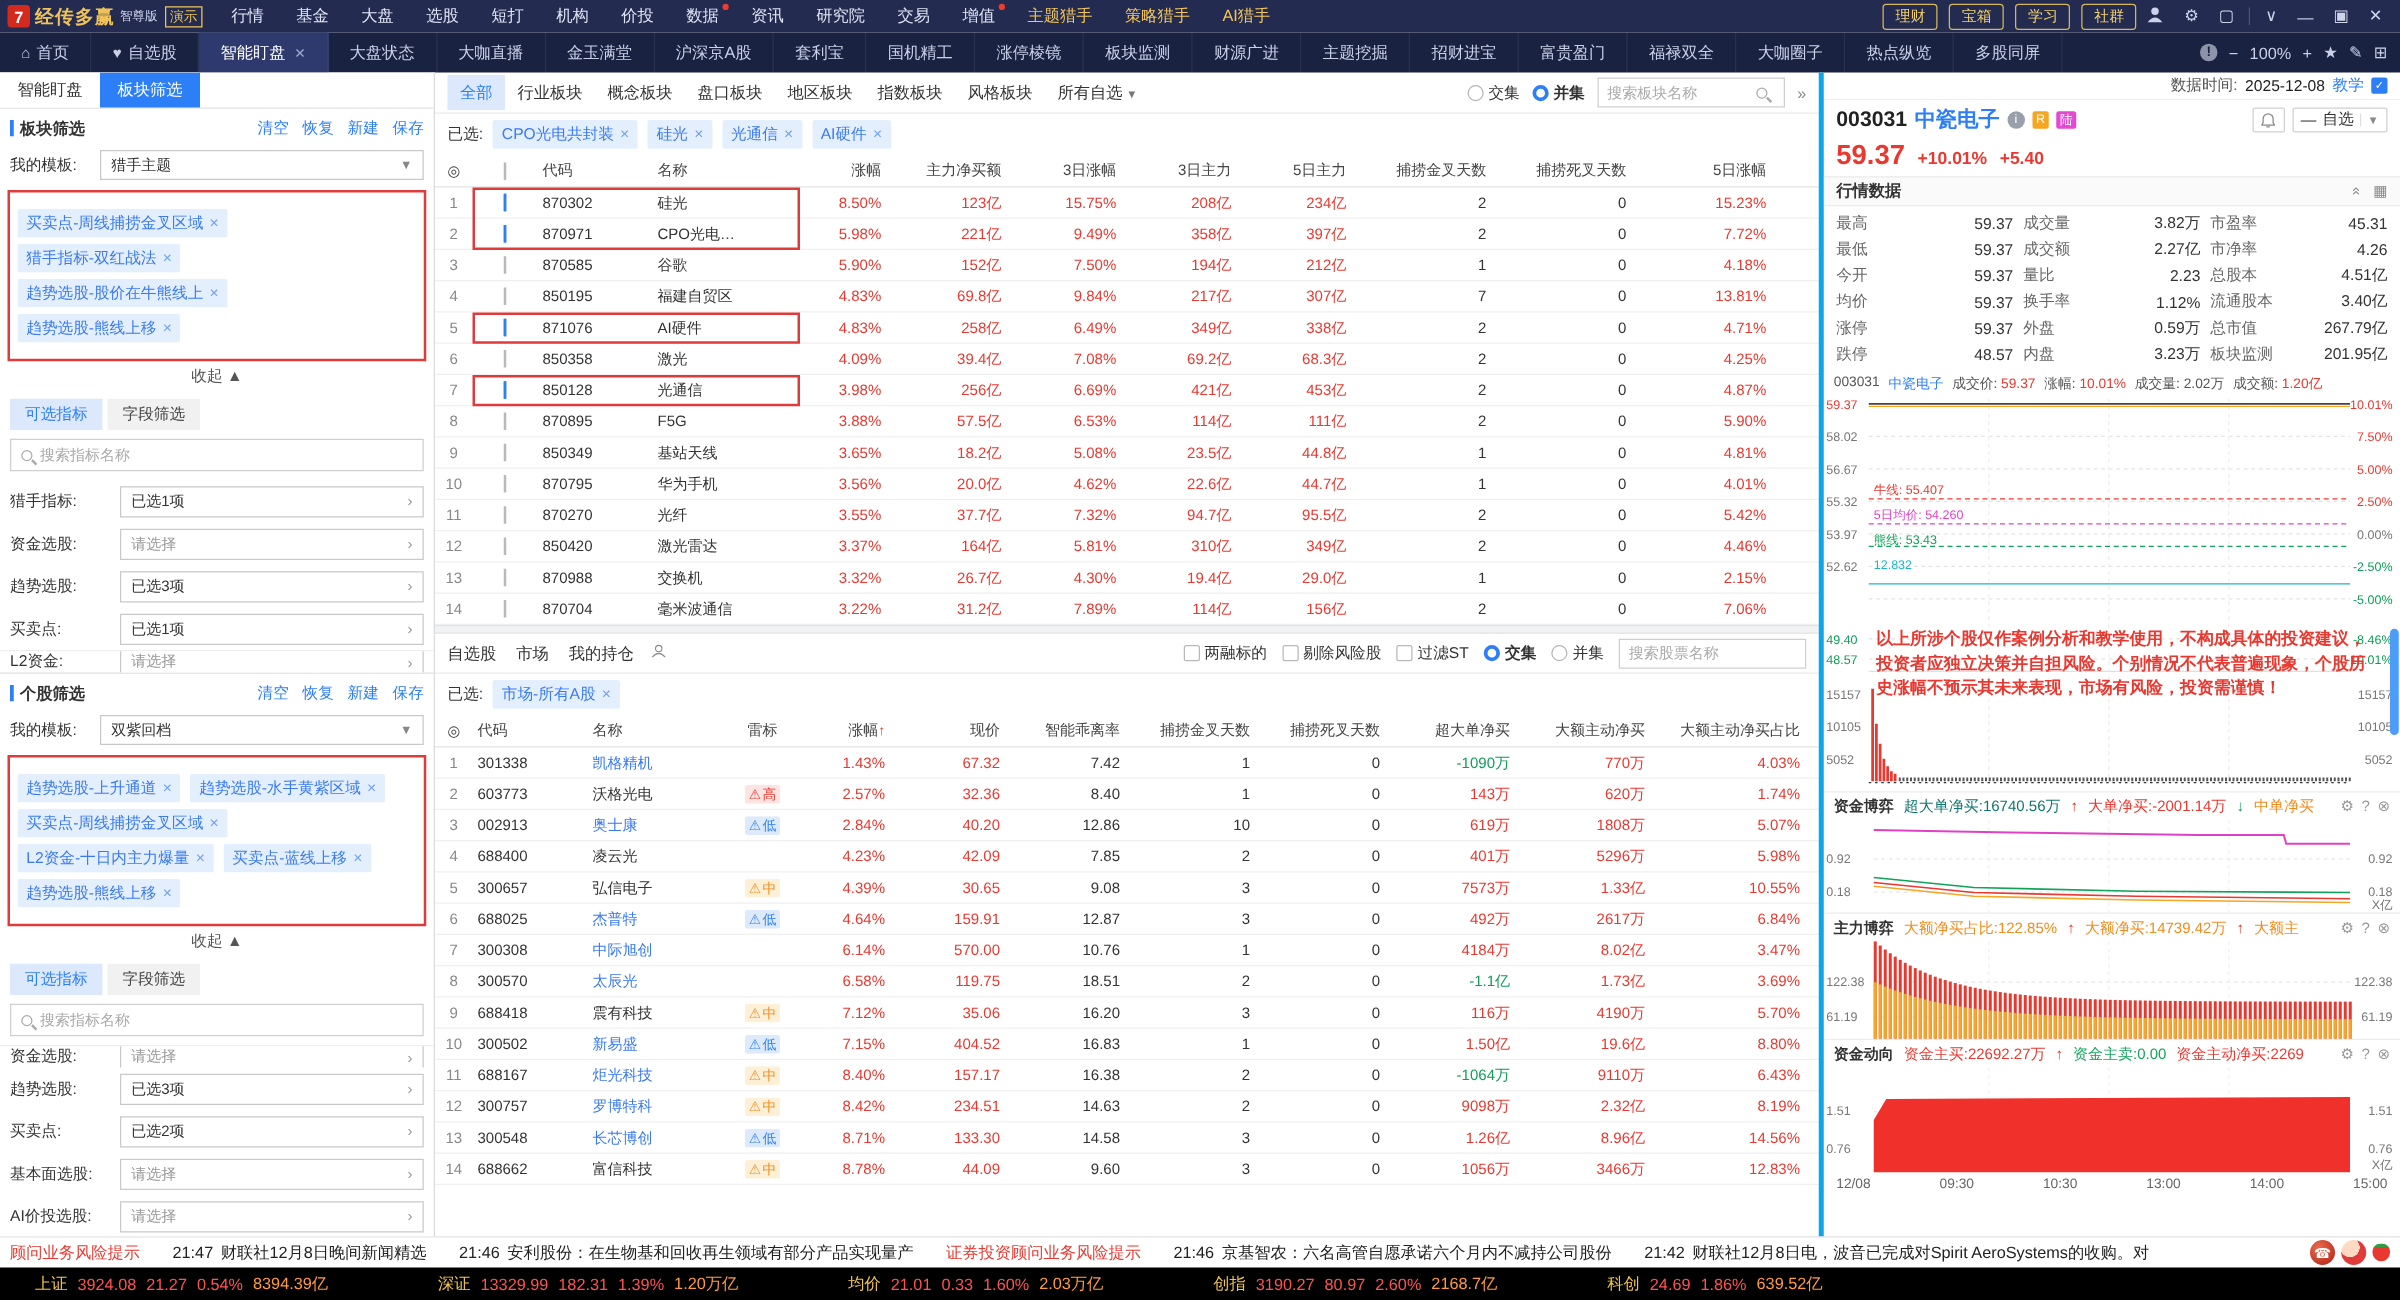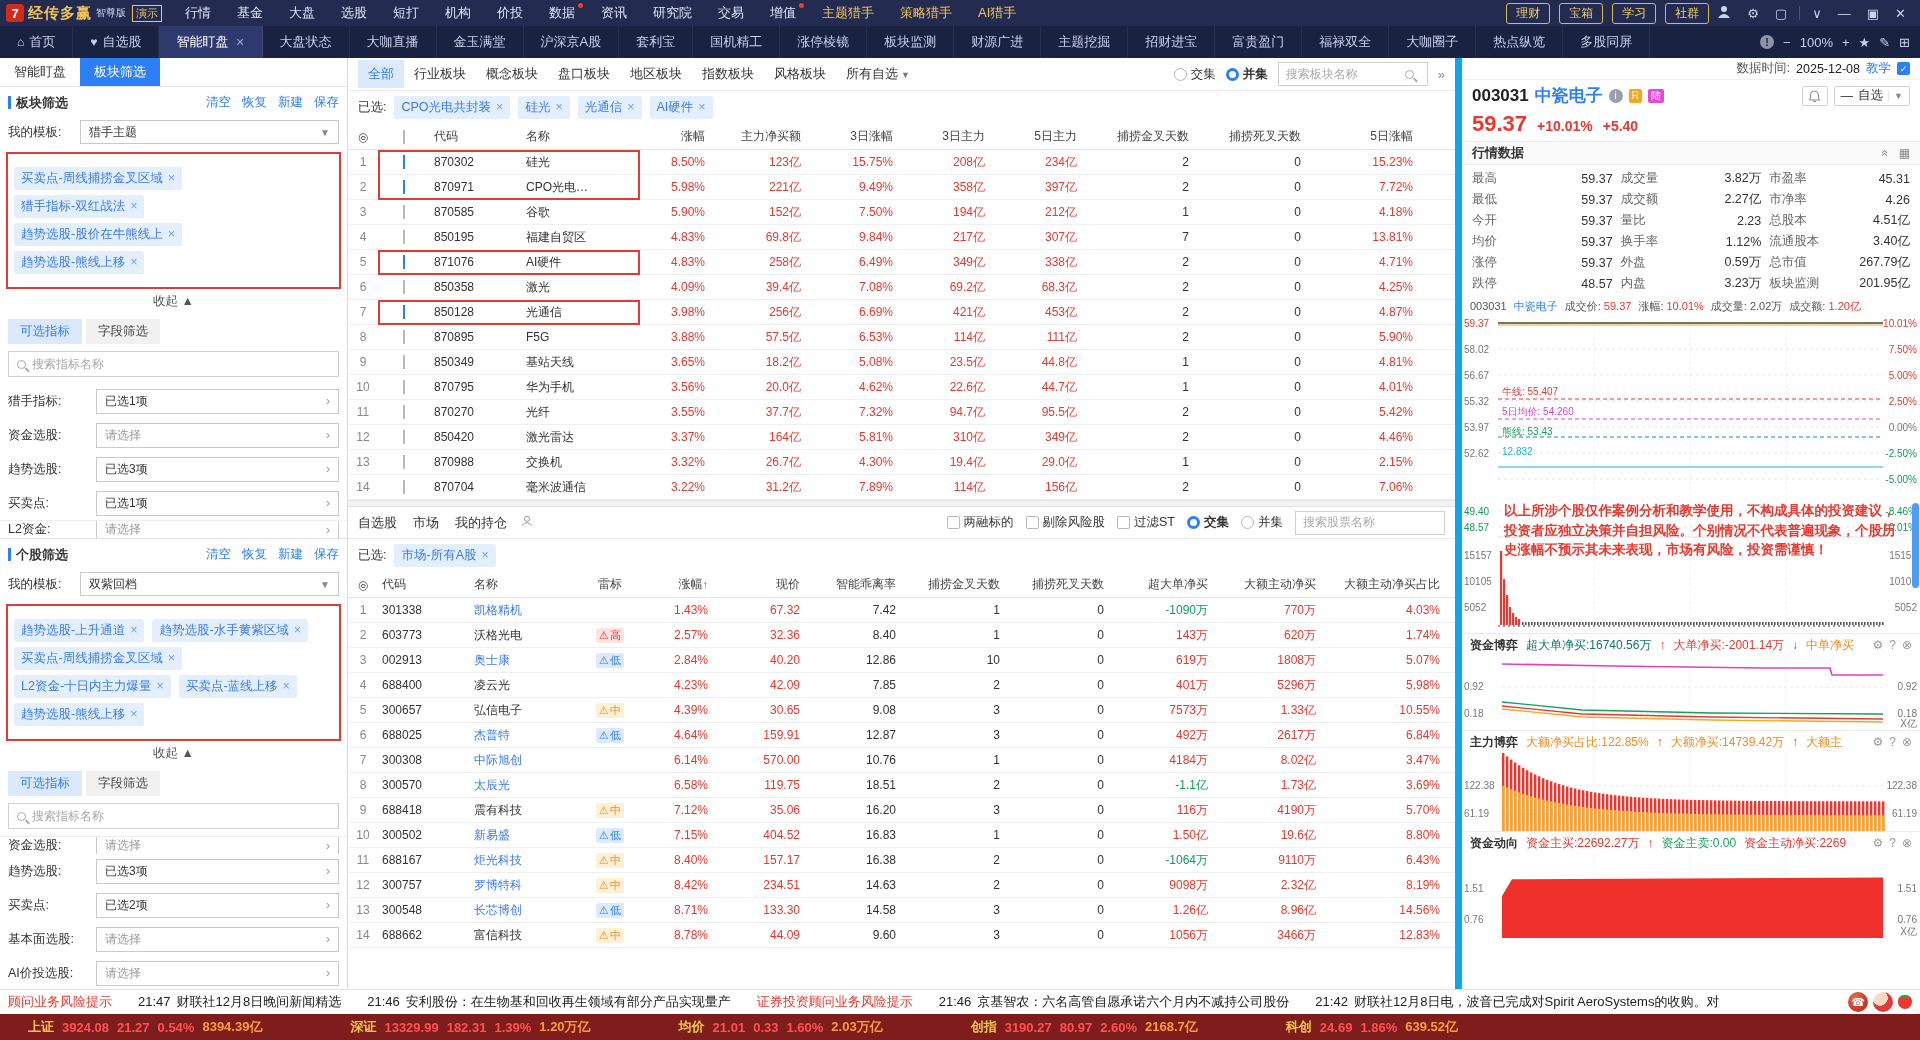--- a/index.html
+++ b/index.html
@@ -24,21 +24,21 @@
 .nav-item{height:100%;display:flex;align-items:center;padding:0 17px;border-right:1px solid rgba(255,255,255,.07);cursor:pointer;white-space:nowrap}
 .nav-item.active{background:#2e3a6e;color:#fff}
 .nav-item .nicon{margin-right:5px;font-size:12px}
 .nav-item .nclose{margin-left:7px;font-size:11px;color:#9aa5cc}
 .nav-tools{margin-left:auto;display:flex;align-items:center;gap:9px;padding-right:10px;color:#c9d0e8}
 .excl{width:14px;height:14px;border-radius:50%;background:#8d93a8;color:#1a2242;font-weight:bold;font-size:11px;display:flex;align-items:center;justify-content:center}
 
 .content{display:flex;height:931px}
 .sidebar{width:348px;border-right:1px solid #dcdcdc;background:#fff;overflow:hidden}
 .main{flex:1;display:flex;flex-direction:column;overflow:hidden}
-.rightpanel{width:465px;border-left:7px solid #0ea5e9;position:relative;overflow:hidden}
+.rightpanel{width:465px;border-left:4px solid #0ea5e9;position:relative;overflow:hidden}
 
 .side-tabs{display:flex;height:29px;border-bottom:1px solid #e4e4e4}
 .side-tab{padding:0 14px;display:flex;align-items:center;font-size:13px;cursor:pointer;background:#fff;color:#333}
 .side-tab.active{background:#2d7ff7;color:#fff}
 .sec-head{display:flex;align-items:center;height:27px;padding:0 8px;margin-top:2px}
 .sec-bar{width:3px;height:13px;background:#2d7ff7;margin-right:5px}
 .sec-title{font-weight:bold;font-size:13px}
 .sec-links{margin-left:auto;display:flex;gap:11px}
 .sec-links span{color:#2d7ff7;cursor:pointer;font-size:12.5px}
 .tpl-row{display:flex;align-items:center;padding:4px 8px}
@@ -138,21 +138,21 @@
 
 .newsbar{height:25px;display:flex;align-items:center;background:#fff;border-top:1px solid #e2e2e2;padding:0 8px;gap:26px;font-size:13px;white-space:nowrap;overflow:hidden}
 .news-alert{color:#e8382f;flex-shrink:0}
 .news-item{color:#222}
 .news-item .nt{margin-right:6px}
 .news-item.redtxt{color:#e8382f}
 .news-icons{margin-left:auto;display:flex;align-items:center;gap:5px;flex-shrink:0}
 .nic1{width:20px;height:20px;border-radius:50%;background:radial-gradient(circle at 35% 30%,#e86a4f,#b21f12);color:#fff;font-size:11px;display:flex;align-items:center;justify-content:center}
 .nic2{width:20px;height:20px;border-radius:50%;background:radial-gradient(circle at 35% 30%,#ffd9c2 40%,#e03b3b 41%)}
 .nic3{width:14px;height:14px;border-radius:50% 50% 60% 60%;background:linear-gradient(#2f9e44 18%,#e8382f 19%)}
-.statusbar{height:26px;background:#7f1d1d;display:flex;align-items:center;padding:0 28px;gap:88px;font-size:13px;font-weight:bold}
+.statusbar{height:26px;background:#000000;display:flex;align-items:center;padding:0 28px;gap:88px;font-size:13px;font-weight:normal}
 .sb-item{display:flex;gap:8px;align-items:center;white-space:nowrap}
 .sb-label{color:#f3c64a}
 .sb-num{color:#ff5252}
 .sb-amt{color:#ff9a3d}
 </style>
 </head>
 <body>
 
 <div class="titlebar">
   <div class="logo">
@@ -1567,20 +1567,28 @@
               <text x="455" y="38.28" font-size="10" text-anchor="end" fill="#777">1.51</text>
               <line x1="40" y1="65.52" x2="421" y2="65.52" stroke="#e8e8e8" stroke-dasharray="3,3"></line>
               <text x="2" y="68.52" font-size="10" fill="#777">0.76</text>
               <text x="455" y="68.52" font-size="10" text-anchor="end" fill="#777">0.76</text>
               <text x="455" y="81" font-size="10" text-anchor="end" fill="#777">X亿</text>
               <path d="M40,84 L40,42 L50,25.2 L421,23.520000000000003 L421,84 Z" fill="#f0312b"></path>
             </svg>
           </div>
         </div>
       </div>
+    <div class="time-axis" id="time-axis">
+        <span>12/08</span>
+        <span>09:30</span>
+        <span>10:30</span>
+        <span>13:00</span>
+        <span>14:00</span>
+        <span>15:00</span>
+      </div>
     <div class="scrollthumb"></div>
   </div>
 </div>
 
 <div class="newsbar">
   <span class="news-alert">顾问业务风险提示</span>
   <span id="news-items" style="display:flex;gap:26px">
       <span class="news-item"><span class="nt">21:47</span><span>财联社12月8日晚间新闻精选</span></span>
       <span class="news-item"><span class="nt">21:46</span><span>安利股份：在生物基和回收再生领域有部分产品实现量产</span></span>
       <span class="news-item redtxt"><span>证券投资顾问业务风险提示</span></span>

